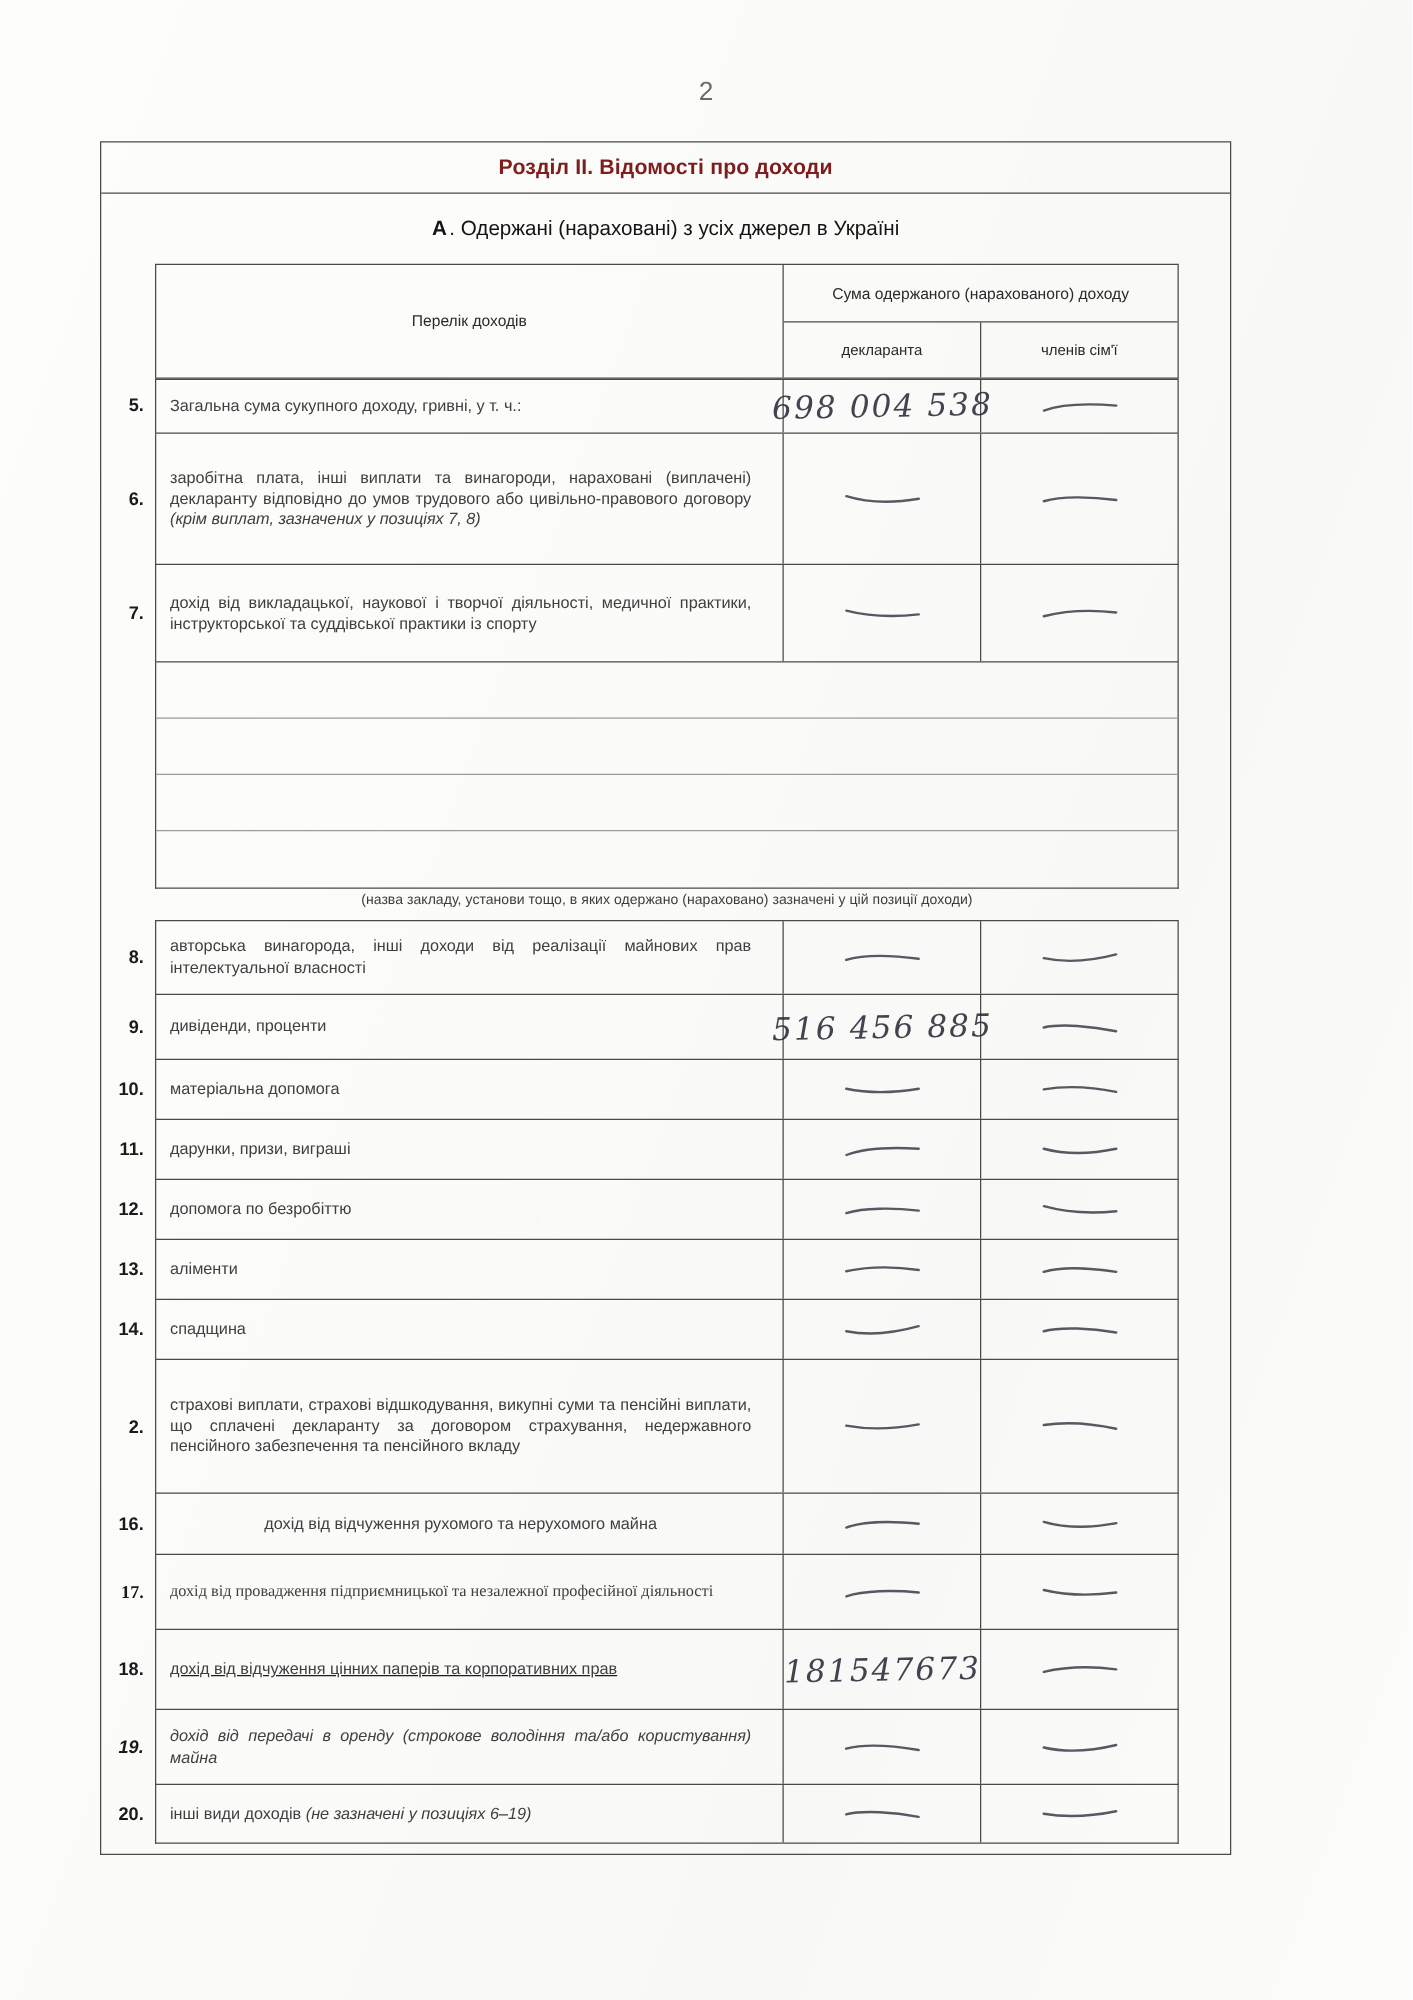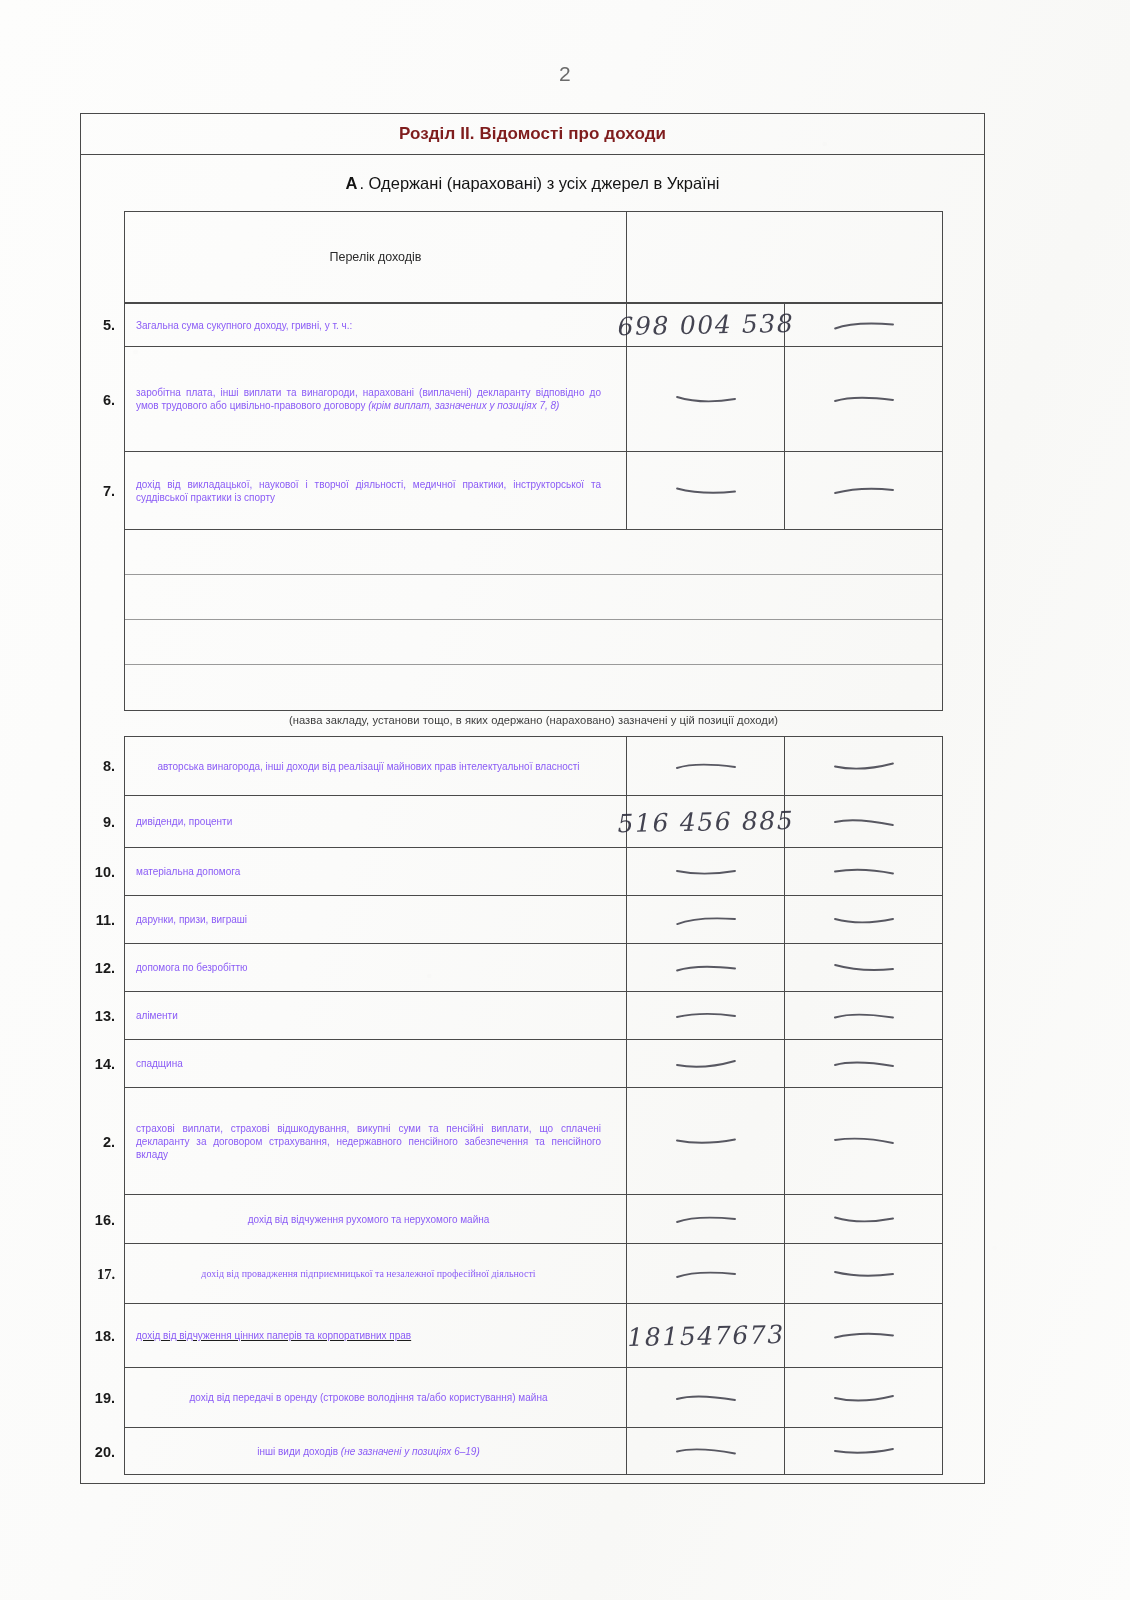--- a/index.html
+++ b/index.html
@@ -163,28 +163,28 @@
     border-bottom: 1.2px solid #4a4a4a;
     box-sizing: border-box;
   }
   .drow.first-of-group .rowbody { border-top: 1.2px solid #4a4a4a; }
 
   .cell-label {
     width: 502px;
     border-right: 1.2px solid #4a4a4a;
     box-sizing: border-box;
     padding: 9px 25px 9px 11px;
-    font-size: 10px;
+    font-size: 13px;
     line-height: 1.30;
-    color: #8b5cf6;
+    color: #404040;
     display: flex;
     flex-direction: column;
     justify-content: center;
   }
-  .cell-label.justified { text-align: justify; text-align-last: left; align-items: center; }
+  .cell-label.justified { text-align: justify; text-align-last: left; }
   .cell-label i { font-style: italic; }
 
   .cell-val {
     width: 158px;
     border-right: 1.2px solid #4a4a4a;
     box-sizing: border-box;
     position: relative;
   }
   .cell-val.last { flex: 1; border-right: none; }
 
@@ -260,20 +260,27 @@
 
   <div class="section-title">Розділ II. Відомості про доходи</div>
 
   <div class="subsection-title">
     <b>А</b>
       <span>. Одержані (нараховані) з усіх джерел в Україні</span>
   </div>
 
   <div class="tbl grid-head">
     <div class="head-left">Перелік доходів</div>
+    <div class="head-right">
+      <div class="head-right-top">Сума одержаного (нарахованого) доходу</div>
+      <div class="head-right-bot">
+        <div class="head-dec">декларанта</div>
+        <div class="head-fam">членів сім'ї</div>
+      </div>
+    </div>
   </div>
 
   <div class="rows-block" id="rows-top" style="top: 189px;">
       <div class="drow first-of-group" style="height: 44px;">
         <div class="rownum">5.</div>
         <div class="rowbody">
           <div class="cell-label">
             <span>Загальна сума сукупного доходу, гривні, у т. ч.:</span>
           </div>
           <div class="cell-val">
@@ -571,21 +578,21 @@
           </div>
           <div class="cell-val last">
             <div class="dash" style="transform: translate(-50%, -50%) rotate(-2deg);">
               <svg width="62" height="9" viewBox="0 0 62 9">
                 <path d="M2,5 C22,1 42,2 60,5"></path>
               </svg>
             </div>
           </div>
         </div>
       </div>
-      <div class="drow" style="height: 60px;">
+      <div class="drow" style="height: 60px; font-style: italic;">
         <div class="rownum">19.</div>
         <div class="rowbody">
           <div class="cell-label justified">
             <span>дохід від передачі в оренду (строкове володіння та/або користування) майна</span>
           </div>
           <div class="cell-val">
             <div class="dash" style="transform: translate(-50%, -50%) rotate(3deg);">
               <svg width="62" height="9" viewBox="0 0 62 9">
                 <path d="M2,7 C14,3 34,2 60,5"></path>
               </svg>

